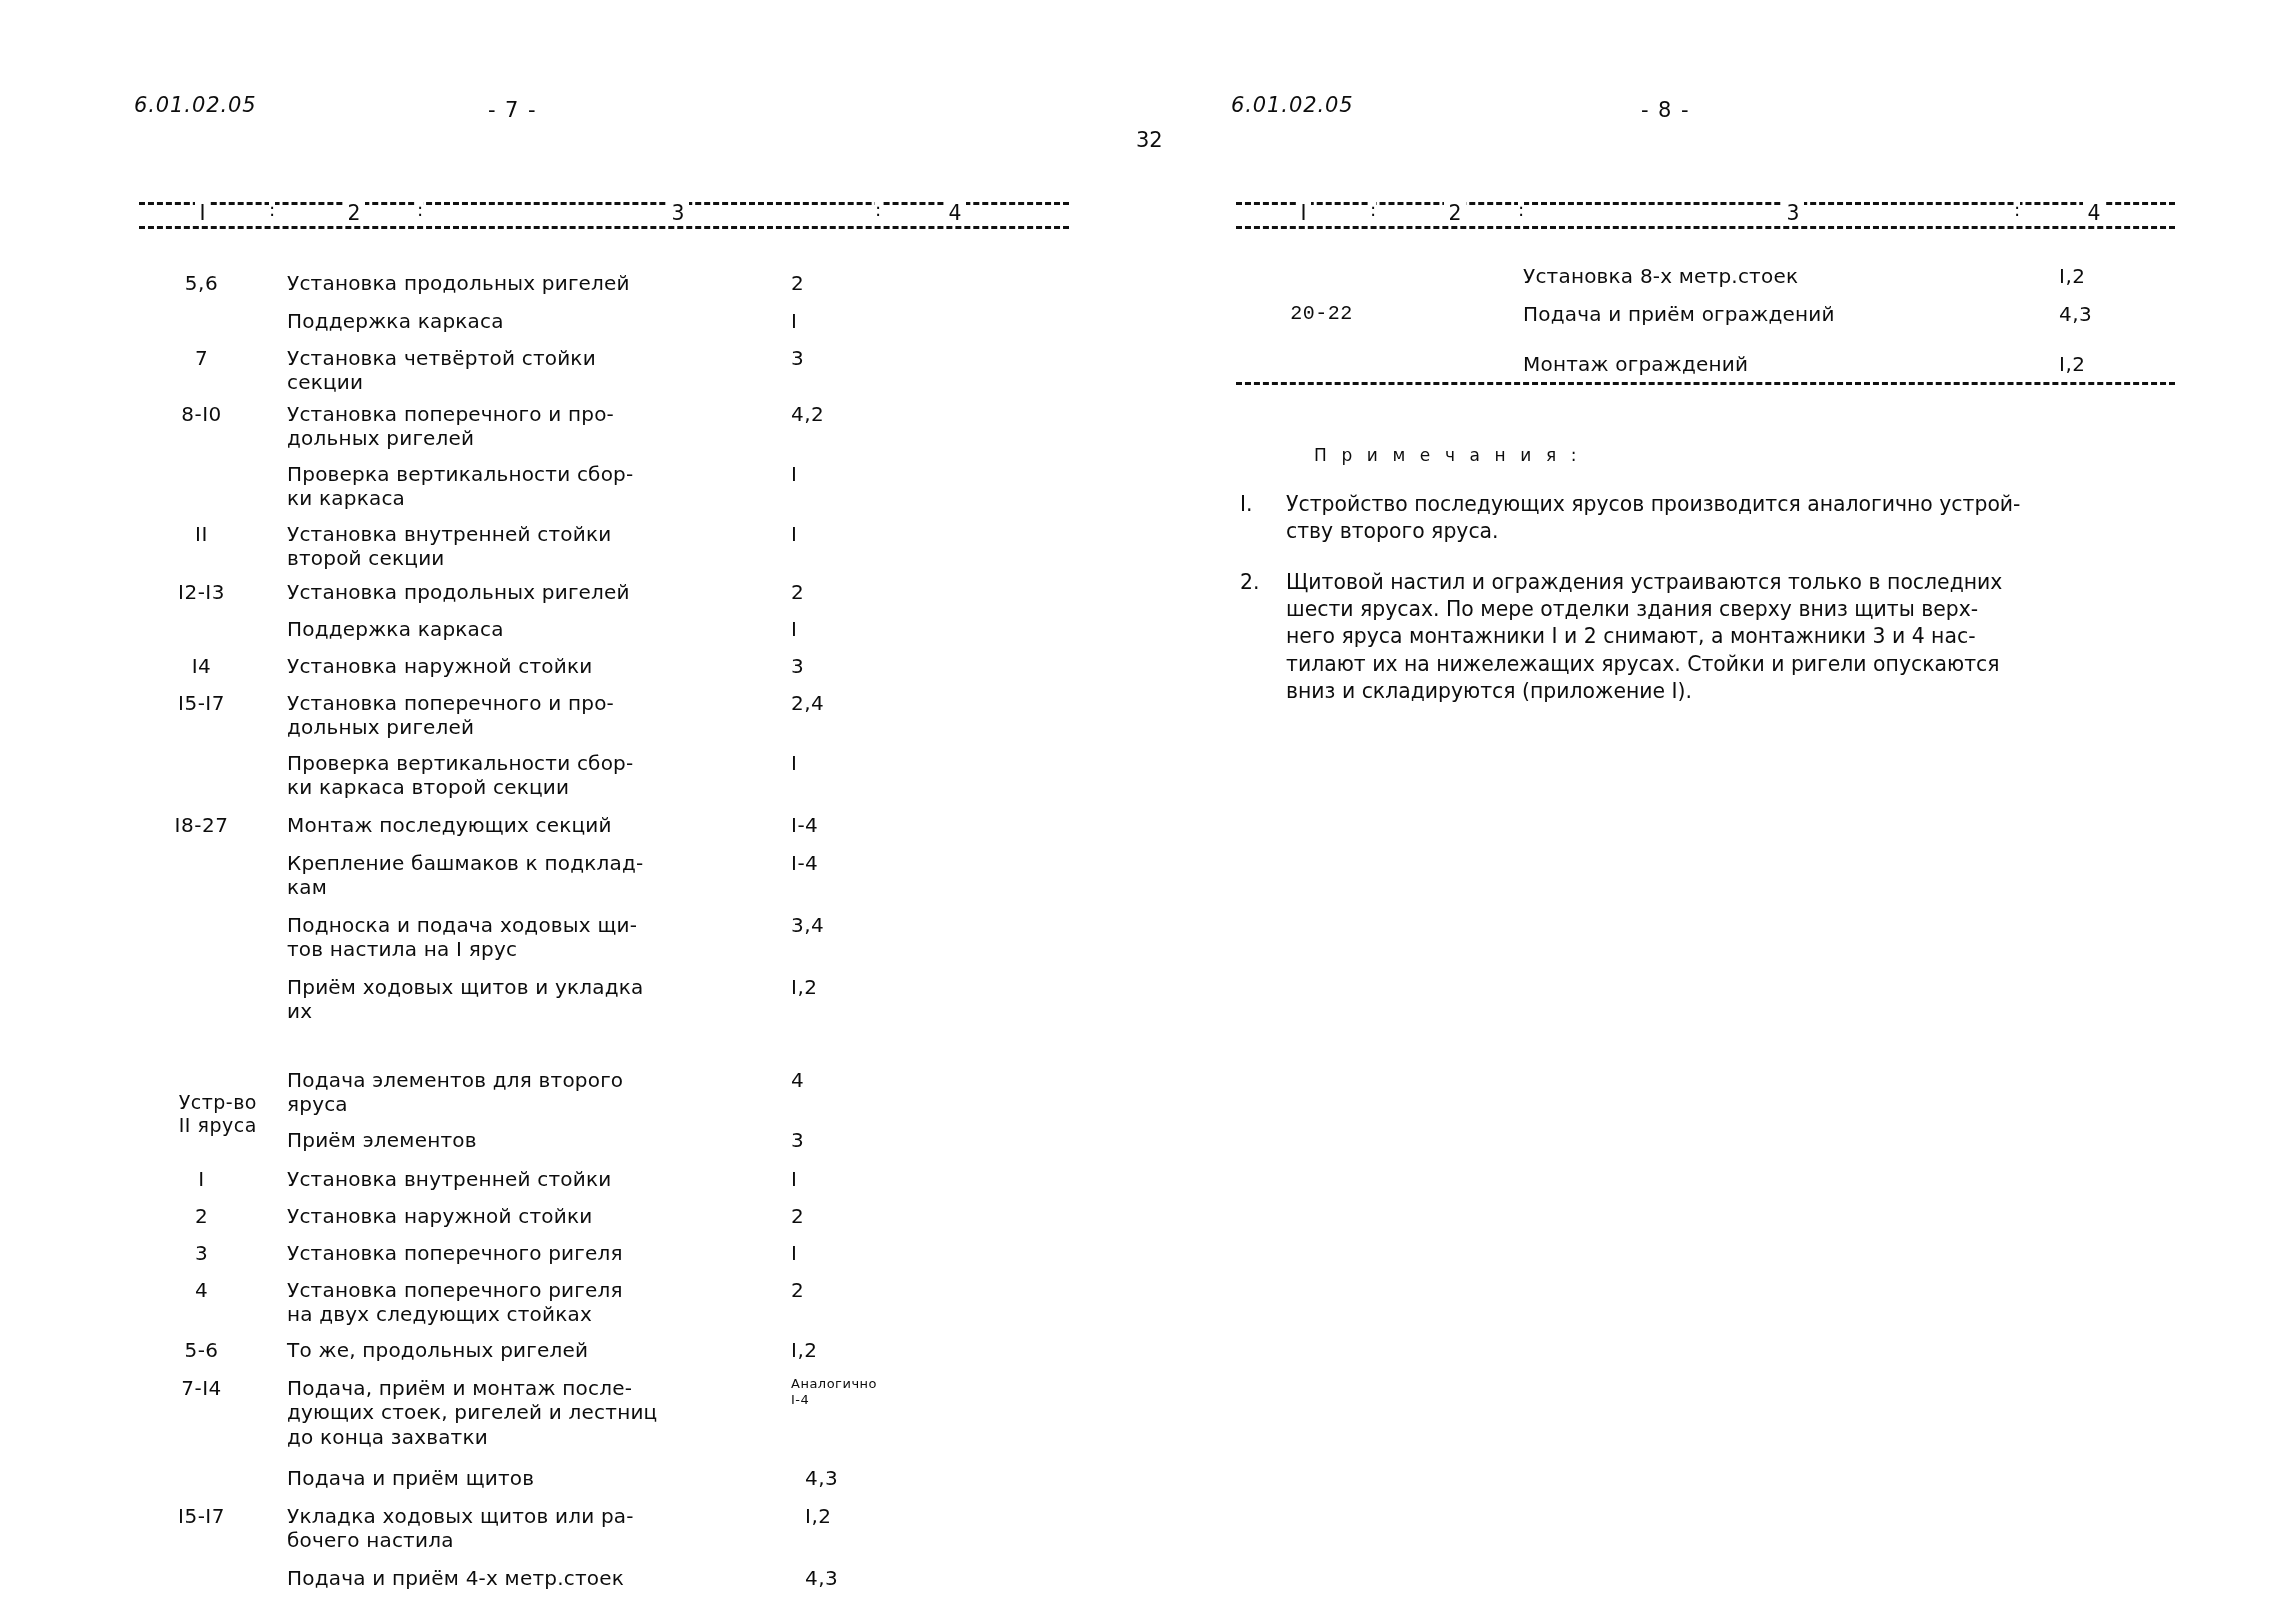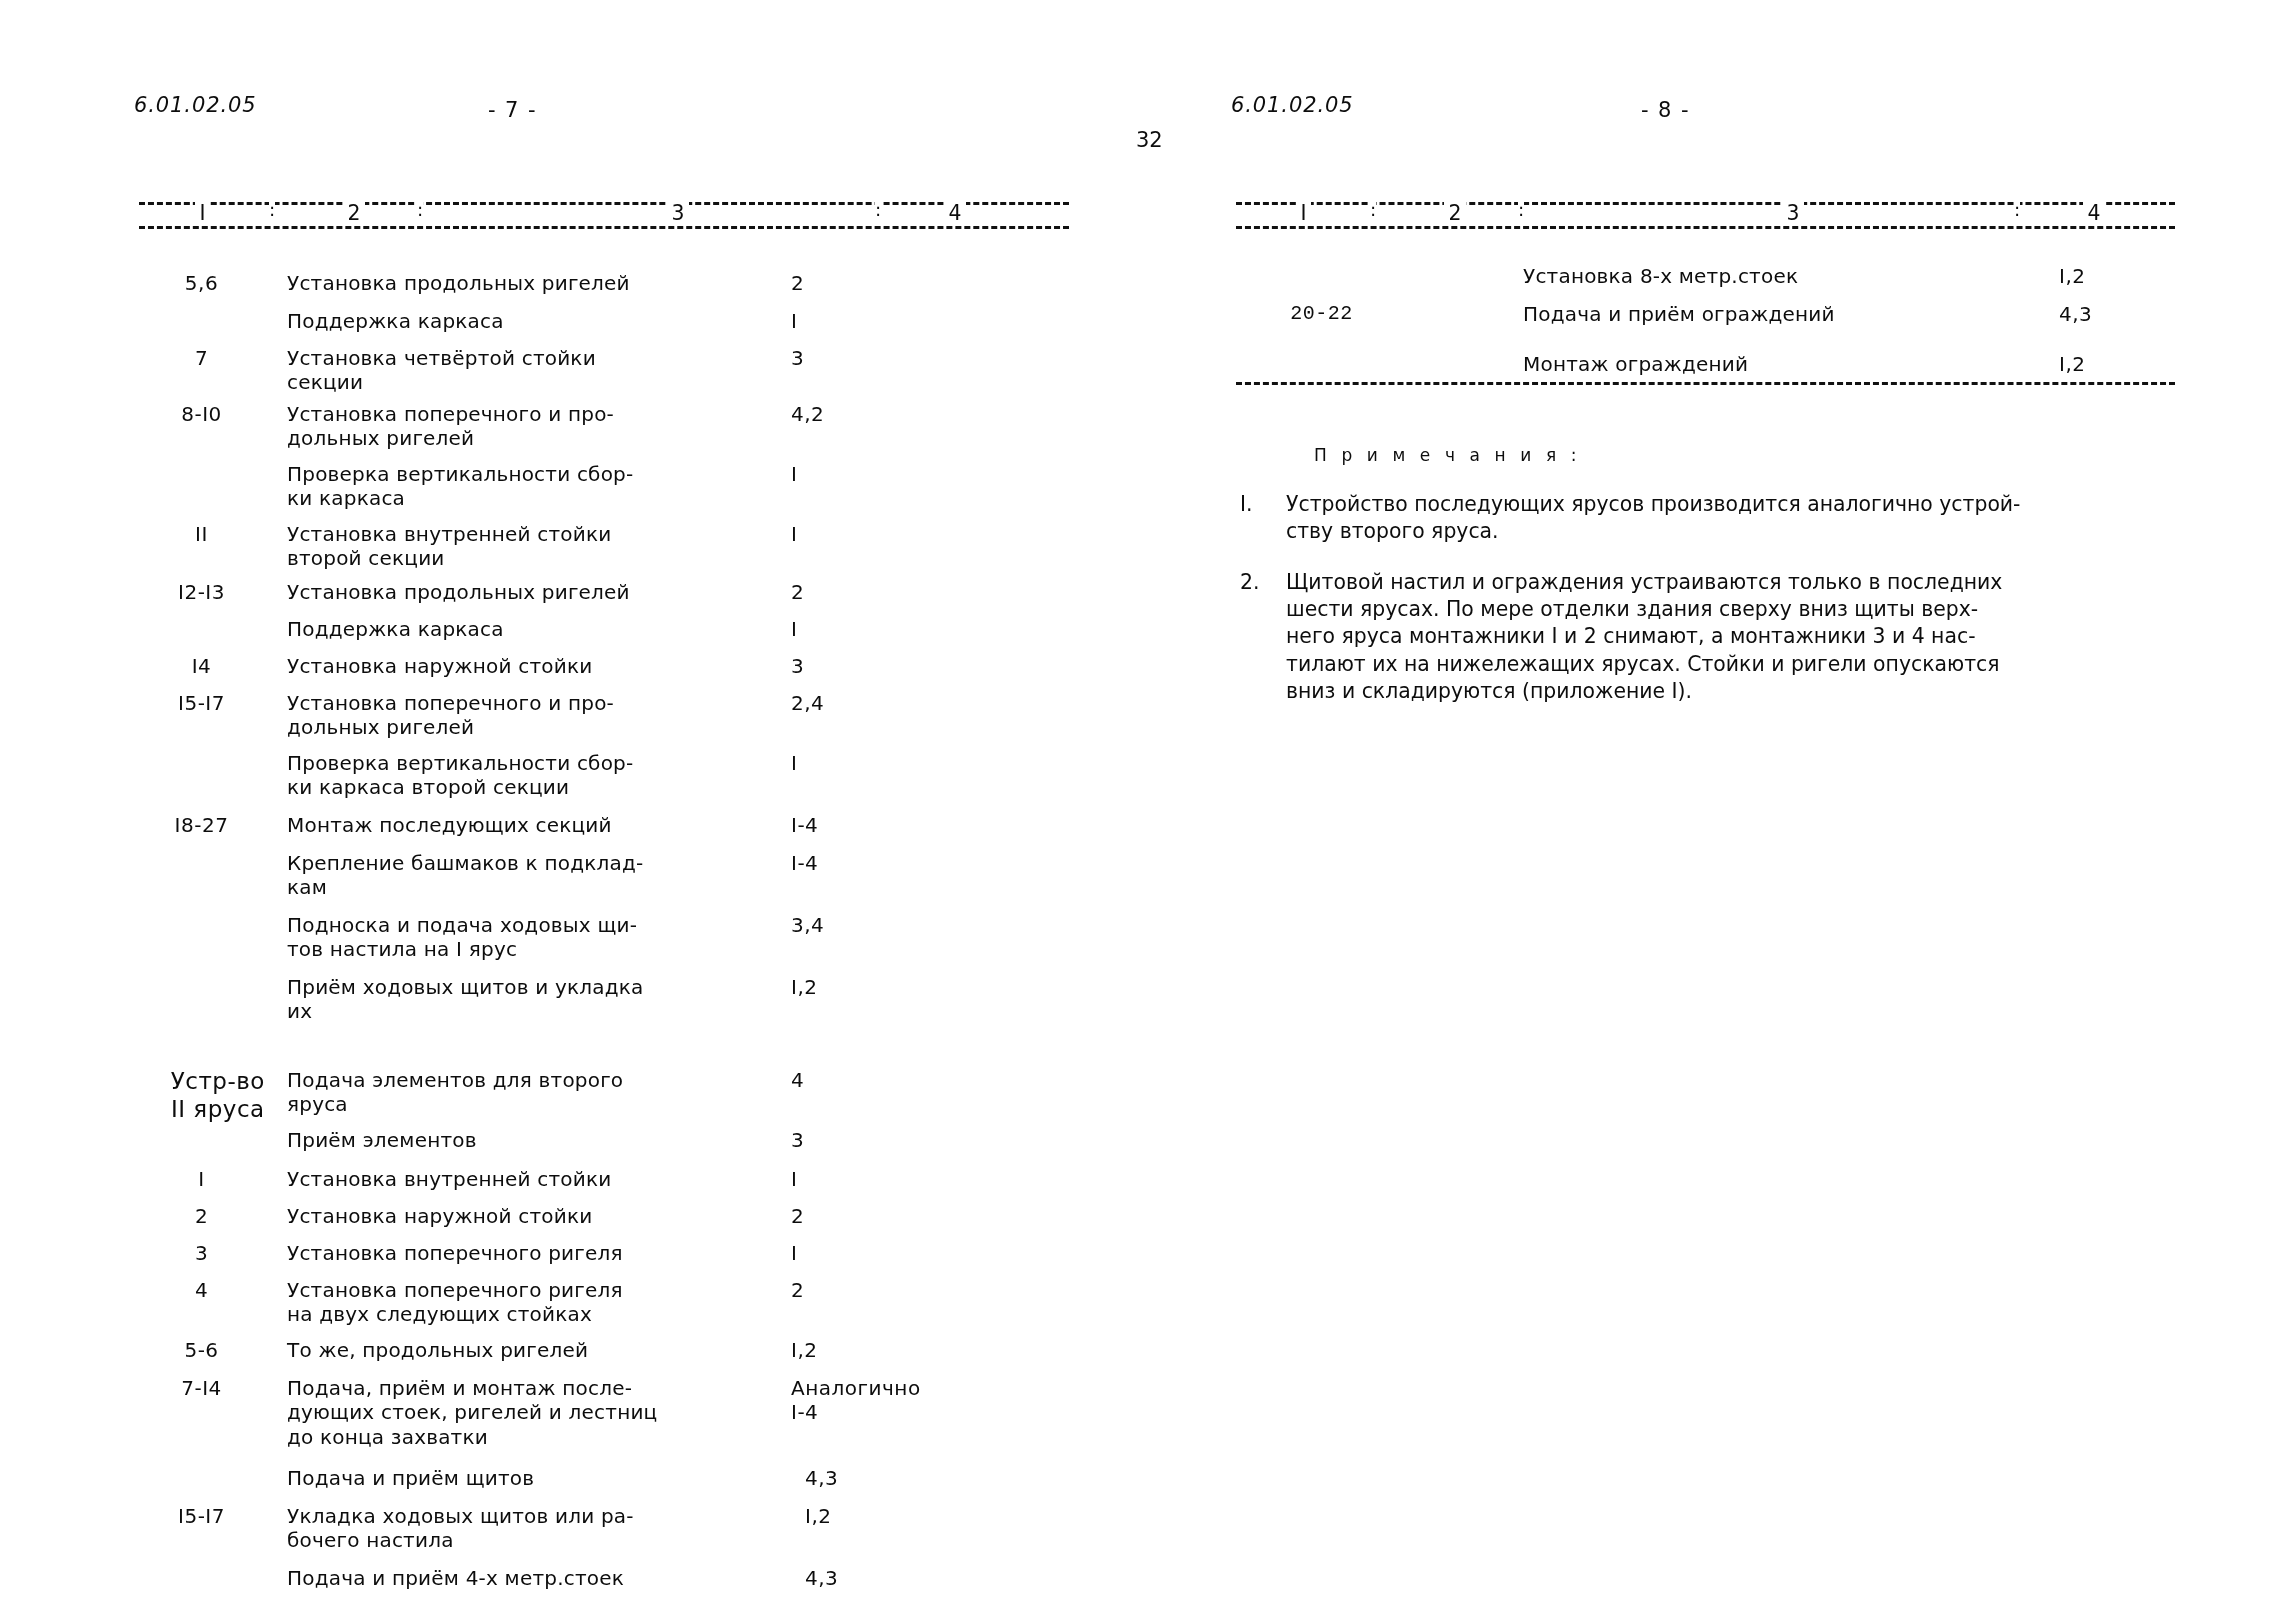--- a/index.html
+++ b/index.html
@@ -248,21 +248,21 @@
       </div>
 
       <div class="row" style="height:93px;">
         <div class="c1"></div>
         <div class="c2">Приём ходовых щитов и укладка
 их</div>
         <div class="c3">I,2</div>
       </div>
 
       <div class="row" style="height:60px;">
-        <div class="c1" style="font-size:23px; line-height:1.2; left:9.3px; width:167px;">Устр-во
+        <div class="c1" style="font-size:19px; line-height:1.2; left:9.3px; width:167px;margin-top:23px;">Устр-во
 II яруса</div>
         <div class="c2">Подача элементов для второго
 яруса</div>
         <div class="c3">4</div>
       </div>
 
       <div class="row" style="height:39px;">
         <div class="c1"></div>
         <div class="c2">Приём элементов</div>
         <div class="c3">3</div>
@@ -297,21 +297,21 @@
         <div class="c1">5-6</div>
         <div class="c2">То же, продольных ригелей</div>
         <div class="c3">I,2</div>
       </div>
 
       <div class="row" style="height:90px;">
         <div class="c1">7-I4</div>
         <div class="c2">Подача, приём и монтаж после-
 дующих стоек, ригелей и лестниц
 до конца захватки</div>
-        <div class="c3" style="font-size:20px;">Аналогично
+        <div class="c3" style="font-size:13px;">Аналогично
 I-4</div>
       </div>
 
       <div class="row" style="height:38px;">
         <div class="c1"></div>
         <div class="c2">Подача и приём щитов</div>
         <div class="c3" style="left:680px;">4,3</div>
       </div>
 
       <div class="row" style="height:62px;">

